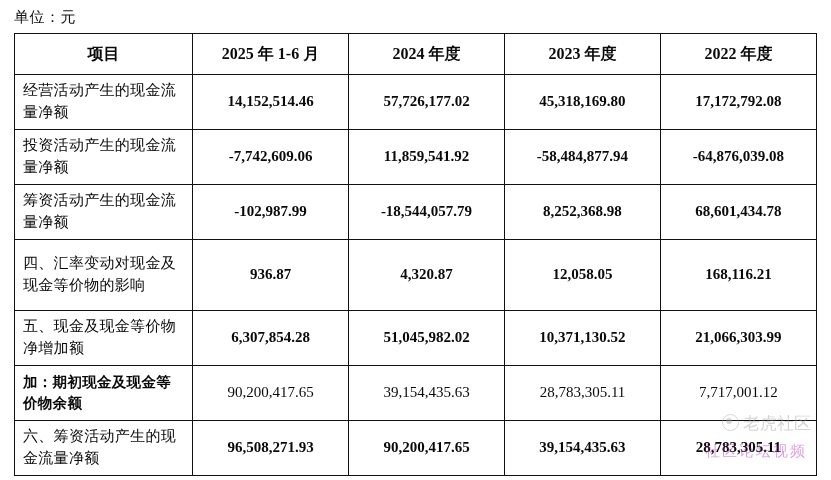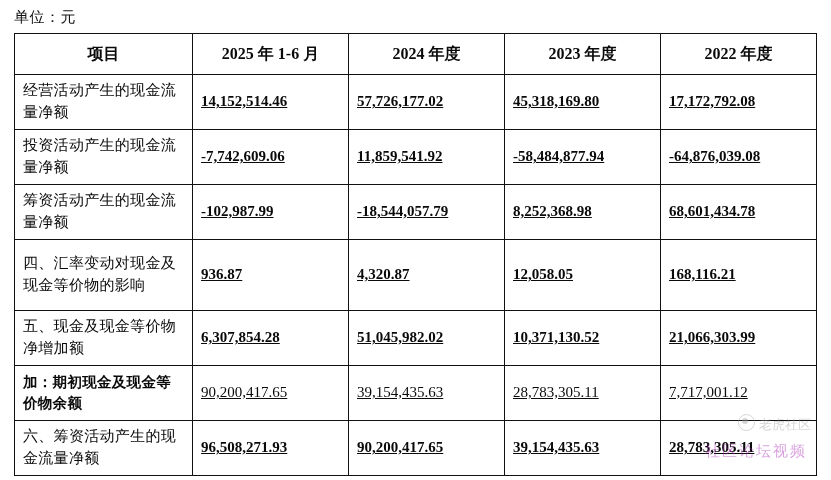--- a/index.html
+++ b/index.html
@@ -53,25 +53,24 @@
   td.label {
     font-weight: normal;
     text-align: left;
     letter-spacing: 0.3px;
   }
   td.label.light {
     font-weight: bold;
     font-size: 14.5px;
   }
   td.num {
-    text-align: left;
+    text-align: center;
     font-weight: bold;
     font-family: "Liberation Serif", "DejaVu Serif", serif;
     padding-right: 10px;
-    text-decoration: underline;
   }
   td.num.light {
     font-weight: normal;
   }
   tr.r-tall td { height: 46px; }
   tr.r-tall3 td { height: 62px; }
 
   
   .watermark {
     position: absolute;
@@ -79,21 +78,21 @@
     bottom: 4px;
     width: 190px;
     height: 74px;
     pointer-events: none;
     opacity: 0.42;
   }
   .wm-line1 {
     position: absolute;
     right: 6px;
     top: 10px;
-    font-size: 13px;
+    font-size: 17px;
     color: #9a9a9a;
     font-family: Liberation Serif, serif;
     white-space: nowrap;
   }
   .wm-line2 {
     position: absolute;
     right: 10px;
     top: 40px;
     font-size: 15px;
     color: #a21caf;

